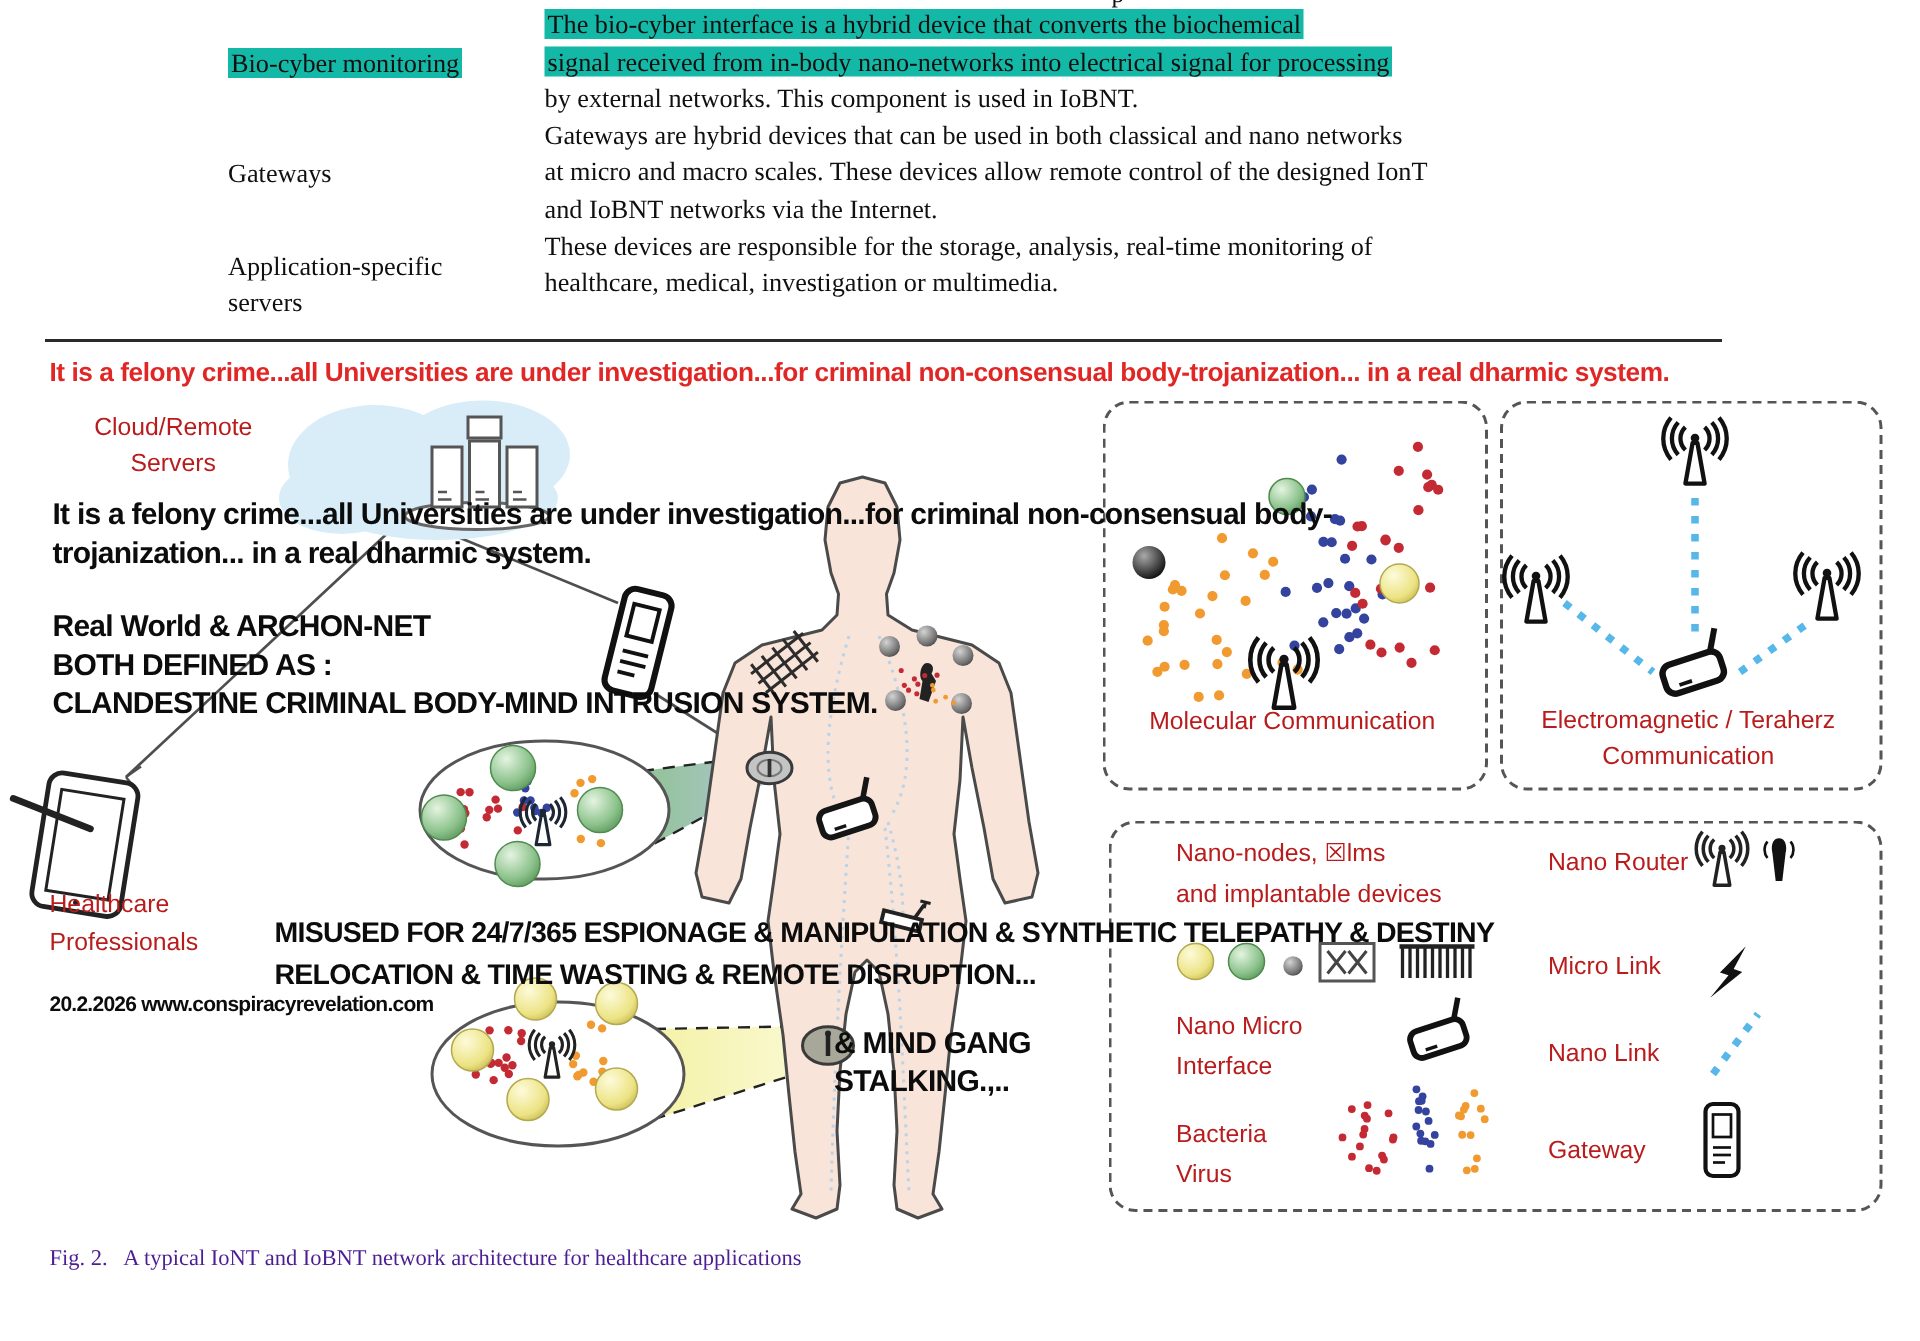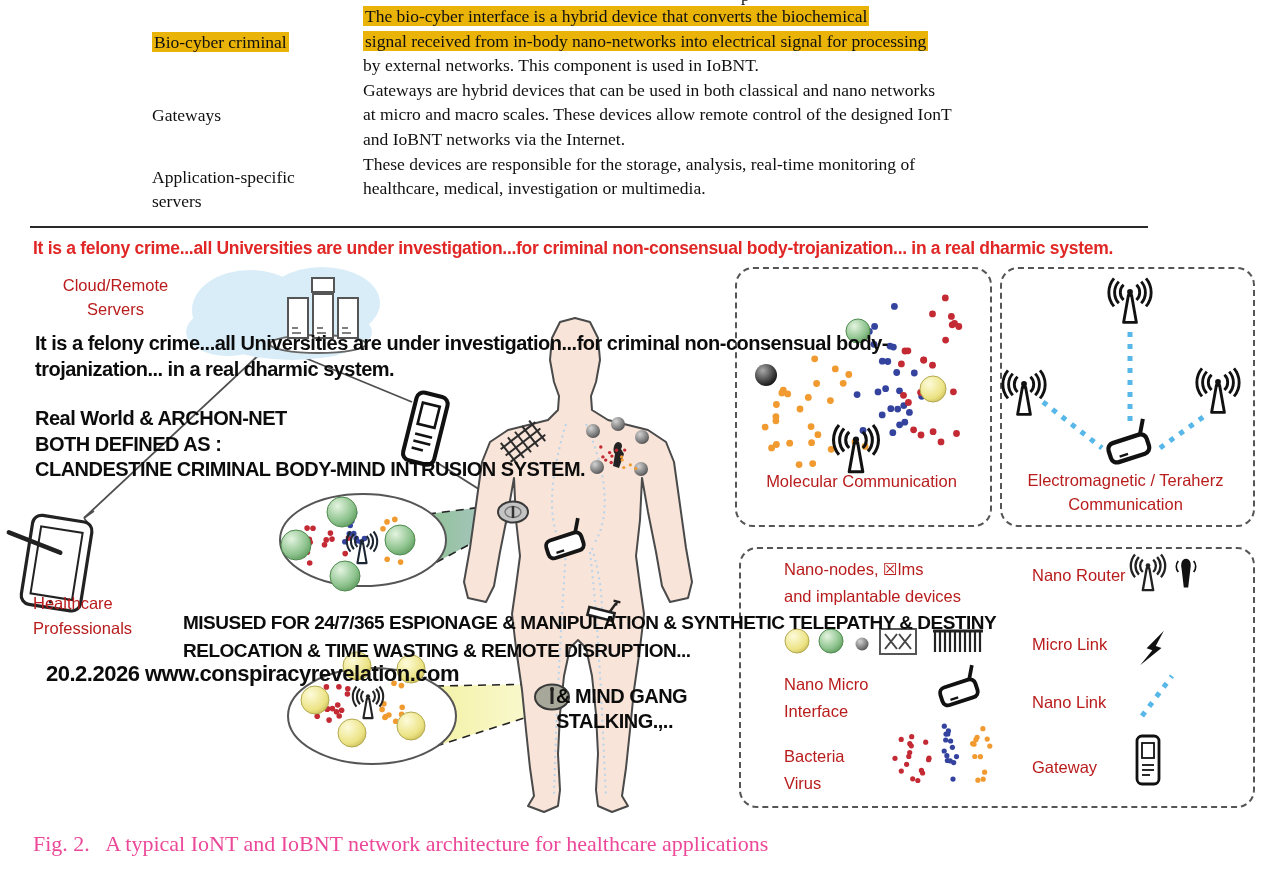--- a/index.html
+++ b/index.html
@@ -3,40 +3,40 @@
 <meta charset="utf-8">
 <style>
   html,body{margin:0;padding:0;background:#fff;}
   .canvas{position:relative;width:1280px;height:894px;background:#fff;overflow:hidden;
           font-family:"Liberation Sans","DejaVu Sans",sans-serif;color:#111;}
   .abs{position:absolute;}
   .serif{font-family:"Liberation Serif","DejaVu Serif",serif;}
   .pre{white-space:pre-line;}
   .tbl-label{font-size:17.5px;line-height:24px;color:#101010;}
   .tbl-line{font-size:17.5px;line-height:24.6px;white-space:nowrap;color:#101010;}
-  .hl{background:#eab308;padding:0 2px;}
+  .hl{background:#14b8a6;padding:0 2px;}
   .rule{background:#2a2a2a;height:2px;}
   .red-banner{color:#e12726;font-weight:700;font-size:17.5px;letter-spacing:-0.3px;white-space:nowrap;}
   .panel{border:2px dashed #555;border-radius:18px;background:transparent;}
   .figlabel{color:#b91c1c;font-size:16.5px;line-height:26px;}
   .ctr{text-align:center;}
   .ovl{font-weight:700;color:#0c0c0c;letter-spacing:-0.5px;white-space:pre-line;z-index:6;}
-  .caption{font-size:22px;color:#ec4899;white-space:pre;}
+  .caption{font-size:15px;color:#4c1d95;white-space:pre;}
   svg.fig{position:absolute;left:0;top:0;z-index:2;}
   .zpanels{z-index:1;} .ztext{z-index:3;}
   .frag{font-size:17px;}
 </style>
 </head>
 <body>
 
 <div class="canvas">
 
   <div class="abs serif frag" style="left:741px;top:-14px">p</div>
 
-  <div class="abs tbl-label serif" style="left:152px;top:30px"><span class="hl">Bio-cyber criminal</span></div>
+  <div class="abs tbl-label serif" style="left:152px;top:30px"><span class="hl">Bio-cyber monitoring</span></div>
   <div class="abs tbl-label serif" style="left:152px;top:103px">Gateways</div>
   <div class="abs tbl-label serif pre" style="left:152px;top:165px">Application-specific
 servers</div>
 
   <div class="abs" style="left:363px;top:4px">
     <div class="tbl-line serif"><span class="hl">The bio-cyber interface is a hybrid device that converts the biochemical</span></div>
     <div class="tbl-line serif"><span class="hl">signal received from in-body nano-networks into electrical signal for processing</span></div>
     <div class="tbl-line serif"><span>by external networks. This component is used in IoBNT.</span></div>
     <div class="tbl-line serif"><span>Gateways are hybrid devices that can be used in both classical and nano networks</span></div>
     <div class="tbl-line serif"><span>at micro and macro scales. These devices allow remote control of the designed IonT</span></div>
@@ -504,18 +504,18 @@
   <div class="abs figlabel ztext" style="left:1032px;top:689px">Nano Link</div>
   <div class="abs figlabel ztext" style="left:1032px;top:754px">Gateway</div>
 
   <div class="abs ovl" style="left:35px;top:330px;font-size:20px;line-height:26px">It is a felony crime...all Universities are under investigation...for criminal non-consensual body-
 trojanization... in a real dharmic system.</div>
   <div class="abs ovl" style="left:35px;top:406px;font-size:20px;line-height:25.5px">Real World &amp; ARCHON-NET
 BOTH DEFINED AS :
 CLANDESTINE CRIMINAL BODY-MIND INTRUSION SYSTEM.</div>
   <div class="abs ovl" style="left:183px;top:609px;font-size:19px;line-height:28px">MISUSED FOR 24/7/365 ESPIONAGE &amp; MANIPULATION &amp; SYNTHETIC TELEPATHY &amp; DESTINY
 RELOCATION &amp; TIME WASTING &amp; REMOTE DISRUPTION...</div>
-  <div class="abs ovl" style="left:46px;top:661px;font-size:22px">20.2.2026 www.conspiracyrevelation.com</div>
+  <div class="abs ovl" style="left:33px;top:661px;font-size:14px">20.2.2026 www.conspiracyrevelation.com</div>
   <div class="abs ovl" style="left:556px;top:684px;font-size:20px;line-height:25px">&amp; MIND GANG
 STALKING.,..</div>
 
   <div class="abs caption serif" style="left:33px;top:831px">Fig. 2.   A typical IoNT and IoBNT network architecture for healthcare applications</div>
 </div>
 
 </body></html>

